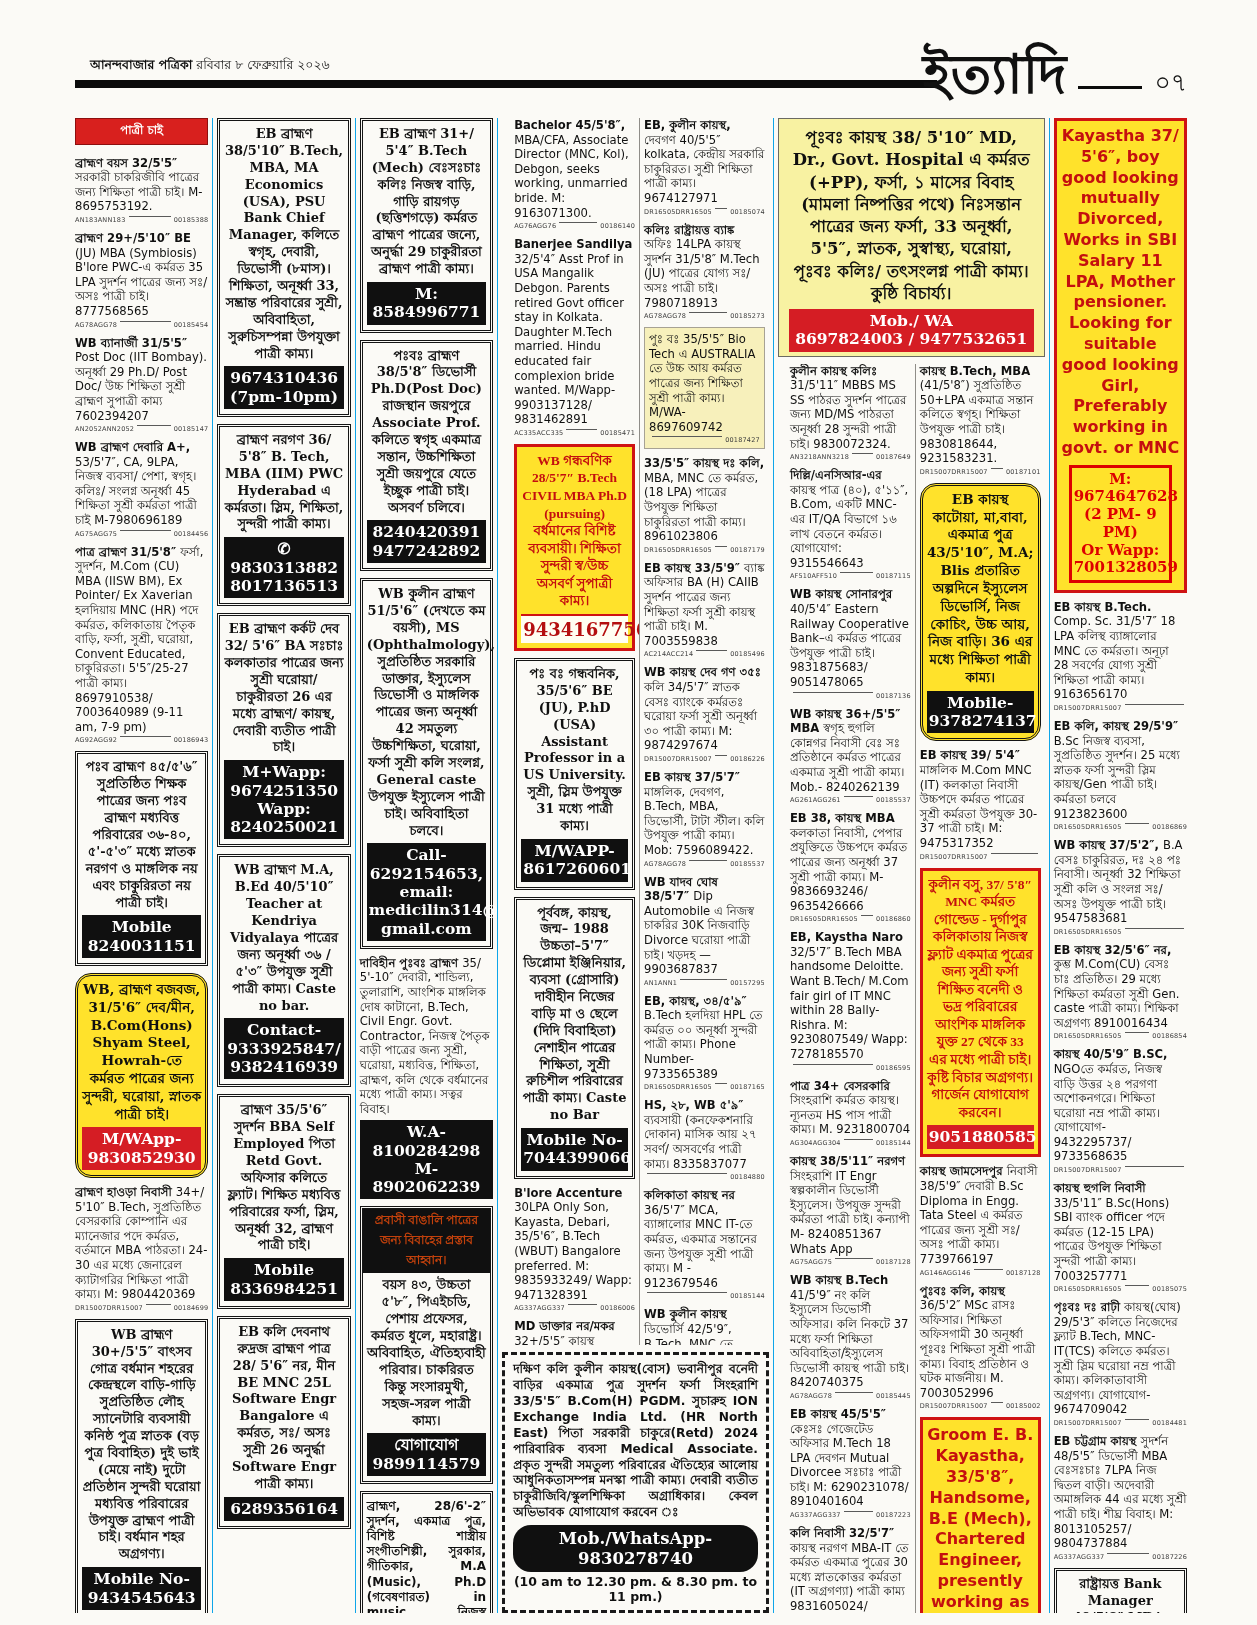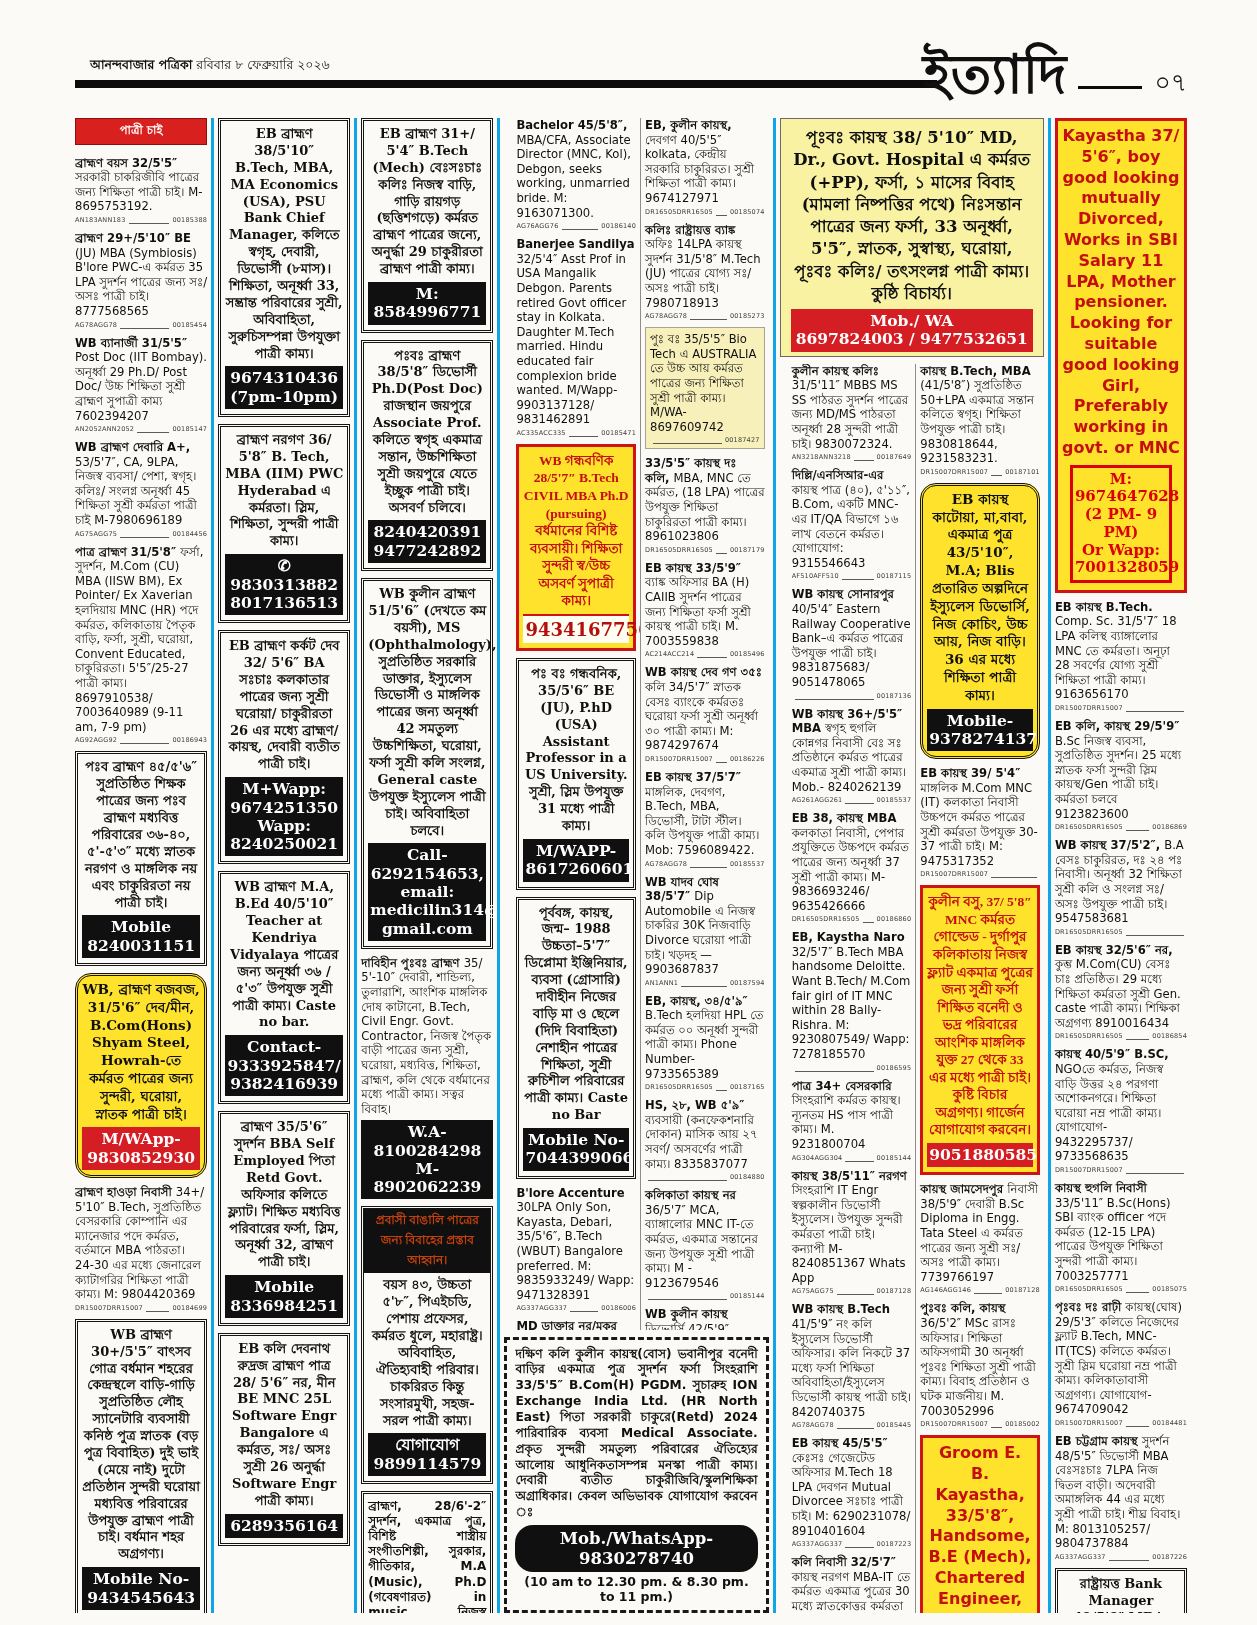--- a/index.html
+++ b/index.html
@@ -14,21 +14,21 @@
   .mast{ position:absolute; left:75px; right:70px; top:30px; height:82px; }
   .brandline{ position:absolute; left:15px; top:26px; font-size:12.5px; white-space:nowrap; }
   .brand{ font-weight:bold; }
   .bar{ position:absolute; left:0; top:50px; right:250px; height:8px; background:#0b0b0b; }
   .sect{ position:absolute; right:0; bottom:14px; display:flex; align-items:flex-end; gap:12px; }
   .sect-title{ font-family:"DejaVu Serif","Liberation Serif",serif; font-weight:bold; font-size:54px; line-height:.85; }
   .sect-underline{ width:64px; height:3px; background:#0b0b0b; margin-bottom:9px; }
   .page-no{ font-size:25px; line-height:1; margin-bottom:3px; }
   
   .cols{ position:absolute; left:75px; right:70px; top:118px; bottom:12px; display:flex; }
-  .cols>*{ flex:1; min-width:0; padding:0 4px; border-right:3px solid #0ea5e9; }
+  .cols>*{ flex:1; min-width:0; padding:0 4px; border-right:1px solid #0ea5e9; }
   .cols>*:last-child{ border-right:none; padding-right:0; }
   .cols>*:first-child{ padding-left:0; }
   .cols>.grp{ flex:2; display:flex; flex-direction:column; min-height:0; }
   .pair{ display:flex; flex:1; min-height:0; }
   .pair>.col{ flex:1; min-width:0; padding:0 4px; }
   .pair>.col:first-child{ padding-left:12px; border-right:1px solid #8f8d88; }
   .col{ display:flex; flex-direction:column; gap:7px; overflow:hidden; }
   
   .ad{ flex:0 0 auto; }
   .ad .bd{ font-size:11.6px; line-height:1.26; }
@@ -57,21 +57,21 @@
   .band{ background:#101010; color:#c2410c; font-weight:bold; font-size:12px; text-align:center;
          padding:2px; margin:-5px -4px 4px;font-family:Liberation Serif, serif; }
   .ph{ background:#101010; color:#fff; font-weight:bold; text-align:center; white-space:pre-line;
        padding:3px 2px; margin-top:4px; font-size:15.5px; line-height:1.18;
        font-family:"DejaVu Serif","Liberation Serif",serif; }
   .ph.red{ background:#d51d24; }
   .ph.whitered{ background:#fffef2; color:#b40f0f; border-top:2px solid #cf1313; font-size:18px; }
   .ph.inner{ background:#ffe22b; color:#d00; border:3px solid #d00; font-size:15px; margin:6px 8px 2px; }
   .ph.pill{ border-radius:18px; font-size:16.5px; padding:4px 8px; }
   .note{ font-weight:bold; font-size:12.5px; text-align:center; margin-top:2px; }
-  .ref{ display:flex; align-items:flex-end; gap:3px; margin-top:2px; }
+  .ref{ display:flex; align-items:flex-start; gap:3px; margin-top:2px; }
   .ref .rl,.ref .rr{ font-size:6.5px; color:#3c3c3c; letter-spacing:.2px; white-space:nowrap; }
   .ref .dash{ flex:1; border-top:1px solid #5a5a5a; height:0; }
 </style>
 </head>
 <body>
 
 <div class="sheet">
   <div class="mast">
     <div class="brandline">
       <span class="brand">আনন্দবাজার পত্রিকা</span>
@@ -324,21 +324,21 @@
                 <div class="rl">AG78AGG78</div>
                 <div class="dash"></div>
                 <div class="rr">00185537</div>
               </div>
             </div>
             <div class="ad plain">
               <div class="bd"><b class="lead">WB যাদব ঘোষ 38/5'7″ </b>Dip Automobile এ নিজস্ব চাকরির 30K নিজবাড়ি Divorce ঘরোয়া পাত্রী চাই। খড়দহ — 9903687837</div>
               <div class="ref">
                 <div class="rl">AN1ANN1</div>
                 <div class="dash"></div>
-                <div class="rr">00187594</div>
+                <div class="rr">00157295</div>
               </div>
             </div>
             <div class="ad plain">
               <div class="bd"><b class="lead">EB, কায়স্থ, ৩৪/৫'৯″ </b>B.Tech হলদিয়া HPL তে কর্মরত ০০ অনূর্ধ্বা সুন্দরী পাত্রী কাম্য। Phone Number- 9733565389</div>
               <div class="ref">
                 <div class="rl">DR16505DRR16505</div>
                 <div class="dash"></div>
                 <div class="rr">00187165</div>
               </div>
             </div>

